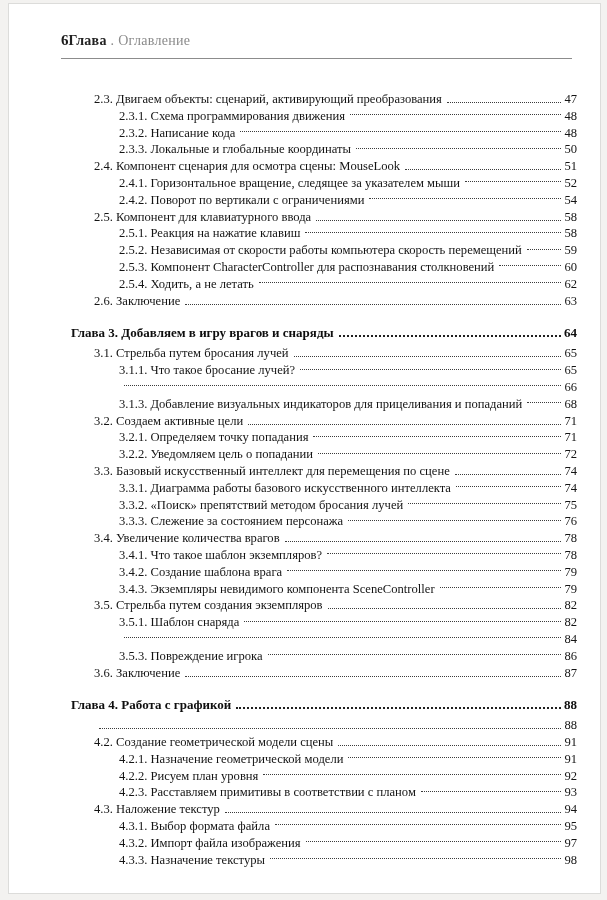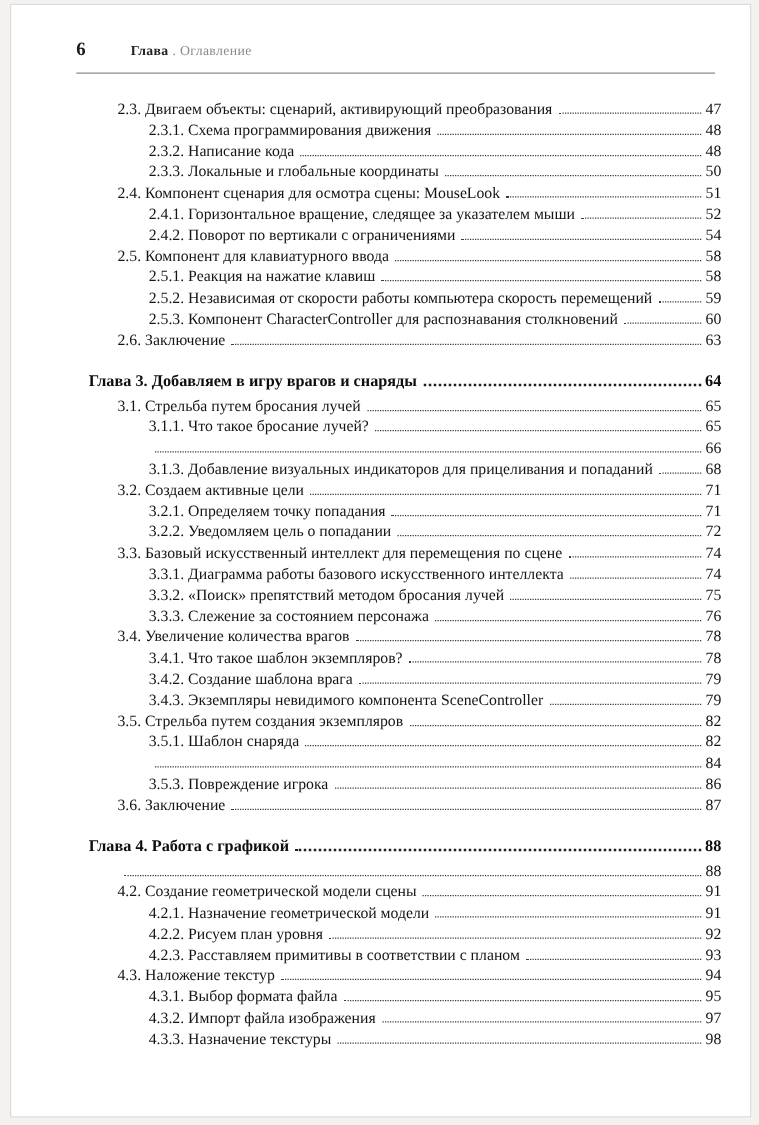--- a/index.html
+++ b/index.html
@@ -22,47 +22,46 @@
     margin: 28px 28px 0 52px;
     padding-bottom: 9px;
     border-bottom: 1px solid #8c8c8c;
   }
   .pnum {
     font-weight: bold;
     font-size: 15px;
     color: #1b1b1b;
   }
   .htitle {
-    margin-left: 36px;
-    font-size: 11px;
+    font-size: 14px;
     letter-spacing: 0.3px;
   }
   .htitle .hbold { font-weight: bold; color: #222; }
   .htitle .hgray { color: #8a8a8a; }
   .toc {
-    margin: 20px 23px 0 62px;
+    margin: 32px 23px 0 62px;
     font-family: Liberation Serif, serif;
   }
   .row {
     display: flex;
     align-items: baseline;
     font-size: 12.6px;
     line-height: 16.8px;
     color: #141414;
   }
   .row .title { flex: 0 0 auto; white-space: nowrap; }
   .leader {
     flex: 1 1 auto;
     min-width: 8px;
     border-bottom: 1.6px dotted #3c3c3c;
     margin: 0 3px 3px 5px;
   }
   .pagenum { flex: 0 0 auto; white-space: nowrap; }
   .row.s1 { padding-left: 23px; }
-  .row.s2 { padding-left: 48px; }
+  .row.s2 { padding-left: 48px; align-items: center; }
   .row.chapter {
     font-weight: bold;
     font-size: 13px;
     line-height: 20px;
     margin-top: 14px;
     margin-bottom: 2px;
     color: #0e0e0e;
   }
   .row.chapter .leader {
     border-bottom: 2px dotted #1f1f1f;
@@ -128,20 +127,25 @@
       <div class="row s2">
         <span class="title">2.5.2. Независимая от скорости работы компьютера скорость перемещений</span>
         <span class="leader"></span>
         <span class="pagenum">59</span>
       </div>
       <div class="row s2">
         <span class="title">2.5.3. Компонент CharacterController для распознавания столкновений</span>
         <span class="leader"></span>
         <span class="pagenum">60</span>
       </div>
+      <div class="row s2">
+        <span class="title">2.5.4. Ходить, а не летать</span>
+        <span class="leader"></span>
+        <span class="pagenum">62</span>
+      </div>
       <div class="row s1">
         <span class="title">2.6. Заключение</span>
         <span class="leader"></span>
         <span class="pagenum">63</span>
       </div>
       <div class="row chapter">
         <span class="title">Глава 3. Добавляем в игру врагов и снаряды</span>
         <span class="leader"></span>
         <span class="pagenum">64</span>
       </div>

